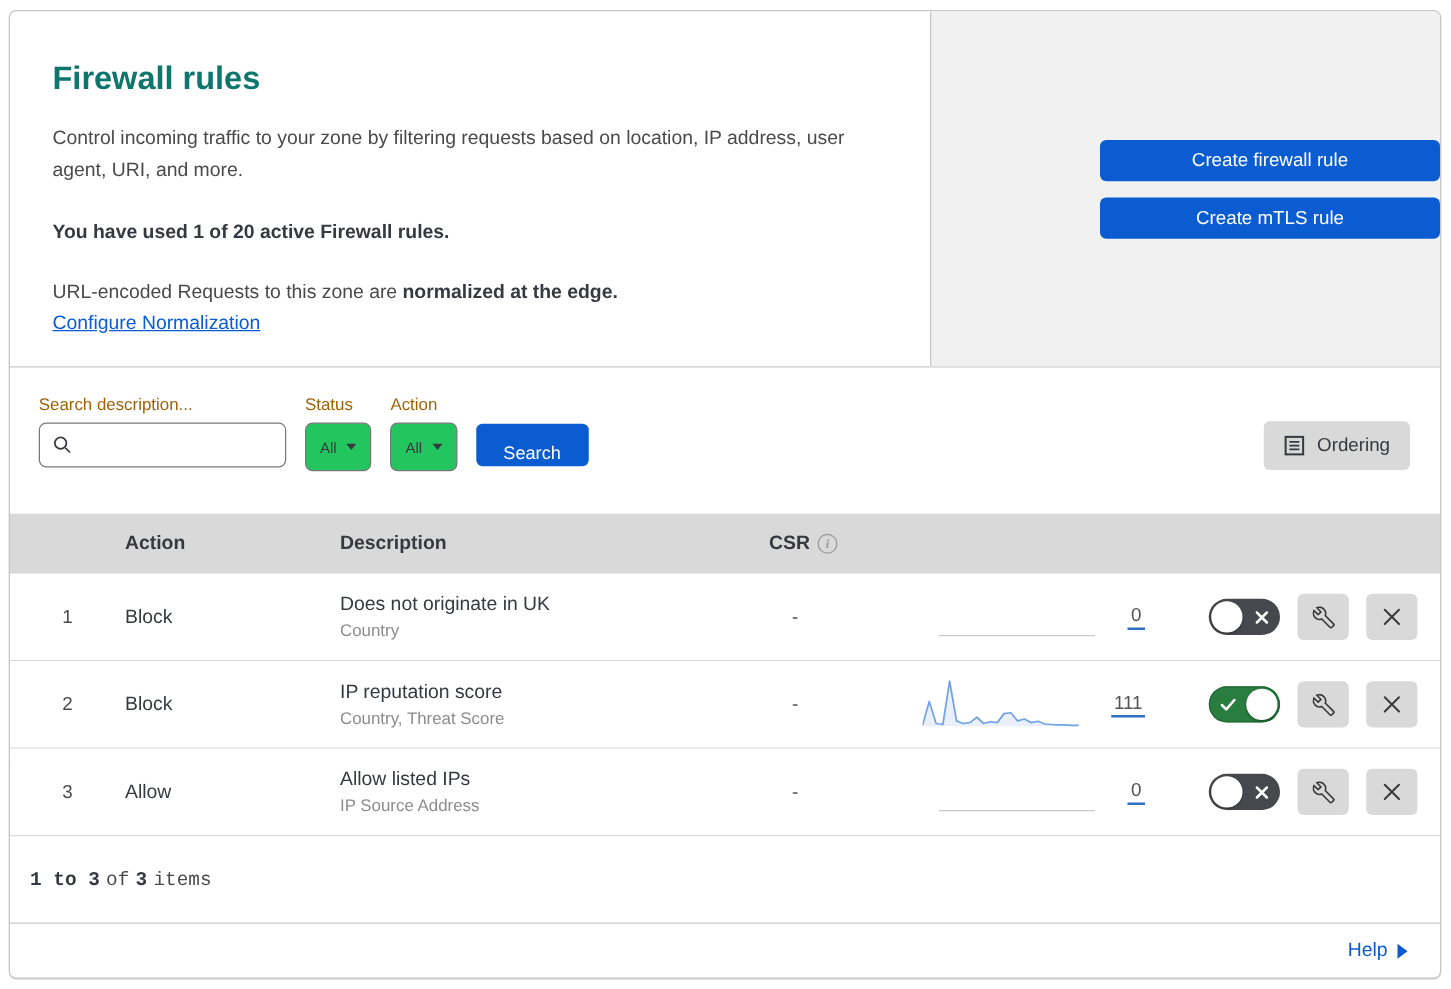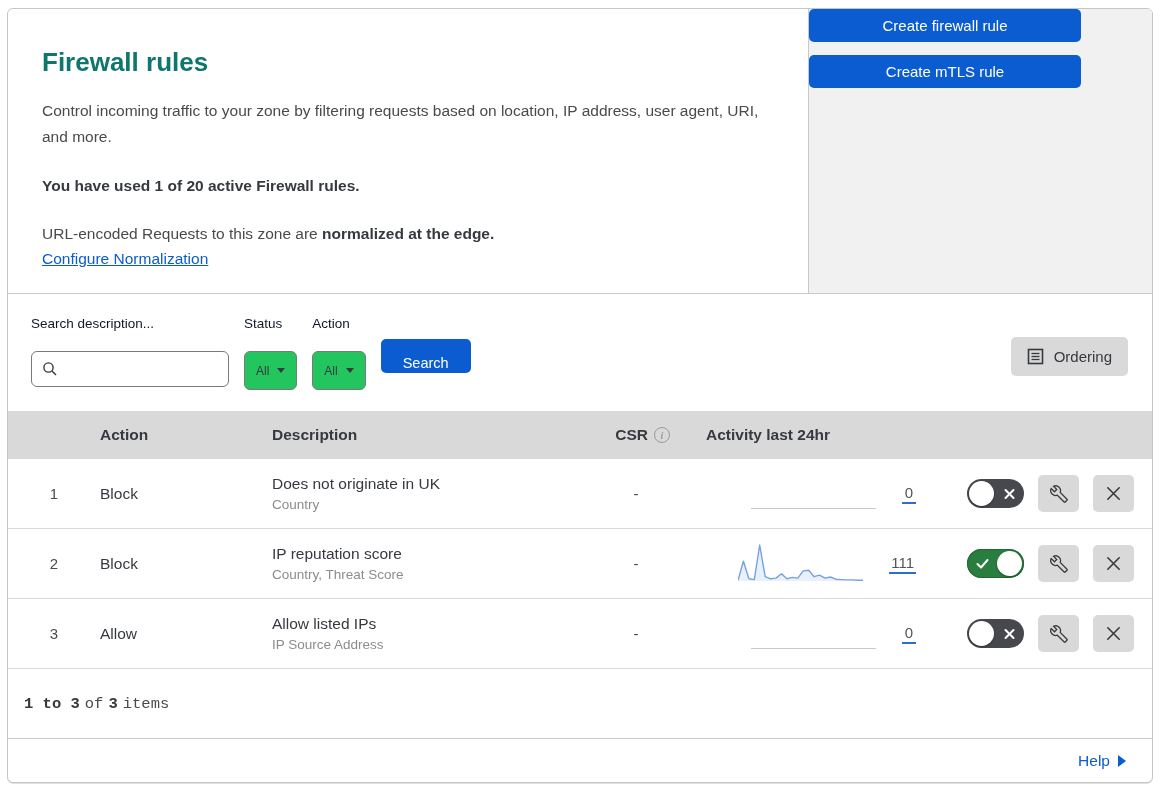--- a/index.html
+++ b/index.html
@@ -23,35 +23,36 @@
   .top { display: flex; height: 285px; border-bottom: 1px solid #c9c9c9; flex: none; }
   .top-left { flex: 1; padding: 38px 40px 0 34px; }
   .page-title { font-size: 26px; font-weight: 700; color: #0f766e; margin-bottom: 20px; }
   .desc { font-size: 15.5px; color: #4a4a4a; line-height: 1.7; max-width: 725px; margin-bottom: 26px; }
   .usage { font-size: 15.5px; font-weight: 700; color: #36393f; margin-bottom: 30px; }
   .norm { font-size: 15.5px; color: #4a4a4a; margin-bottom: 7px; }
   .norm b { color: #36393f; }
   .link { font-size: 15.5px; color: #0b5cd1; text-decoration: underline; cursor: pointer; }
 
   .top-right {
-    width: 344px; flex: none;
+    width: 408px; flex: none;
     background: #f1f1f1;
     border-left: 1px solid #c9c9c9;
-    display: flex; flex-direction: column; align-items: flex-start; gap: 13px;
+    padding-top: 103px;
+    display: flex; flex-direction: column; align-items: flex-end; gap: 13px;
   }
   .btn-primary {
     width: 272px; height: 33px;
     background: #0b5cd1; color: #fff;
     border: none; border-radius: 5px;
     font-family: inherit; font-size: 15px; cursor: pointer;
   }
 
   
   .filters { height: 117px; flex: none; padding: 22px 24px 0 23px; display: flex; align-items: flex-start; gap: 15px; }
-  .field-label { display: block; font-size: 13.5px; color: #0f172a; margin-bottom: 20px; }
+  .field-label { display: block; font-size: 13.5px; color: #a16207; margin-bottom: 7px; }
   .search-box {
     width: 198px; height: 36px;
     border: 1px solid #797979; border-radius: 6px;
     display: flex; align-items: center; gap: 7px; padding: 0 10px; background: #fff;
   }
   .search-box input { border: none; outline: none; flex: 1; min-width: 0; font-family: inherit; font-size: 14px; color: #36393f; background: transparent; }
   .select-box {
     height: 39px; background: #22c55e;
     border: 1px solid #797979; border-radius: 6px;
     padding: 0 11px; display: flex; align-items: center; gap: 8px;
@@ -173,21 +174,20 @@
   </section>
 
   <div class="row-grid thead">
     <div></div>
     <div>Action</div>
     <div>Description</div>
     <div class="th-csr">
       <span>CSR</span>
       <span class="info-icon">i</span>
     </div>
-    <div class="th-activity">Activity last 24hr</div>
     <div></div>
   </div>
 
   <div class="row-grid trow">
     <div class="c-num">1</div>
     <div class="c-action">Block</div>
     <div class="c-desc">
       <div class="d-title">Does not originate in UK</div>
       <div class="d-sub">Country</div>
     </div>

